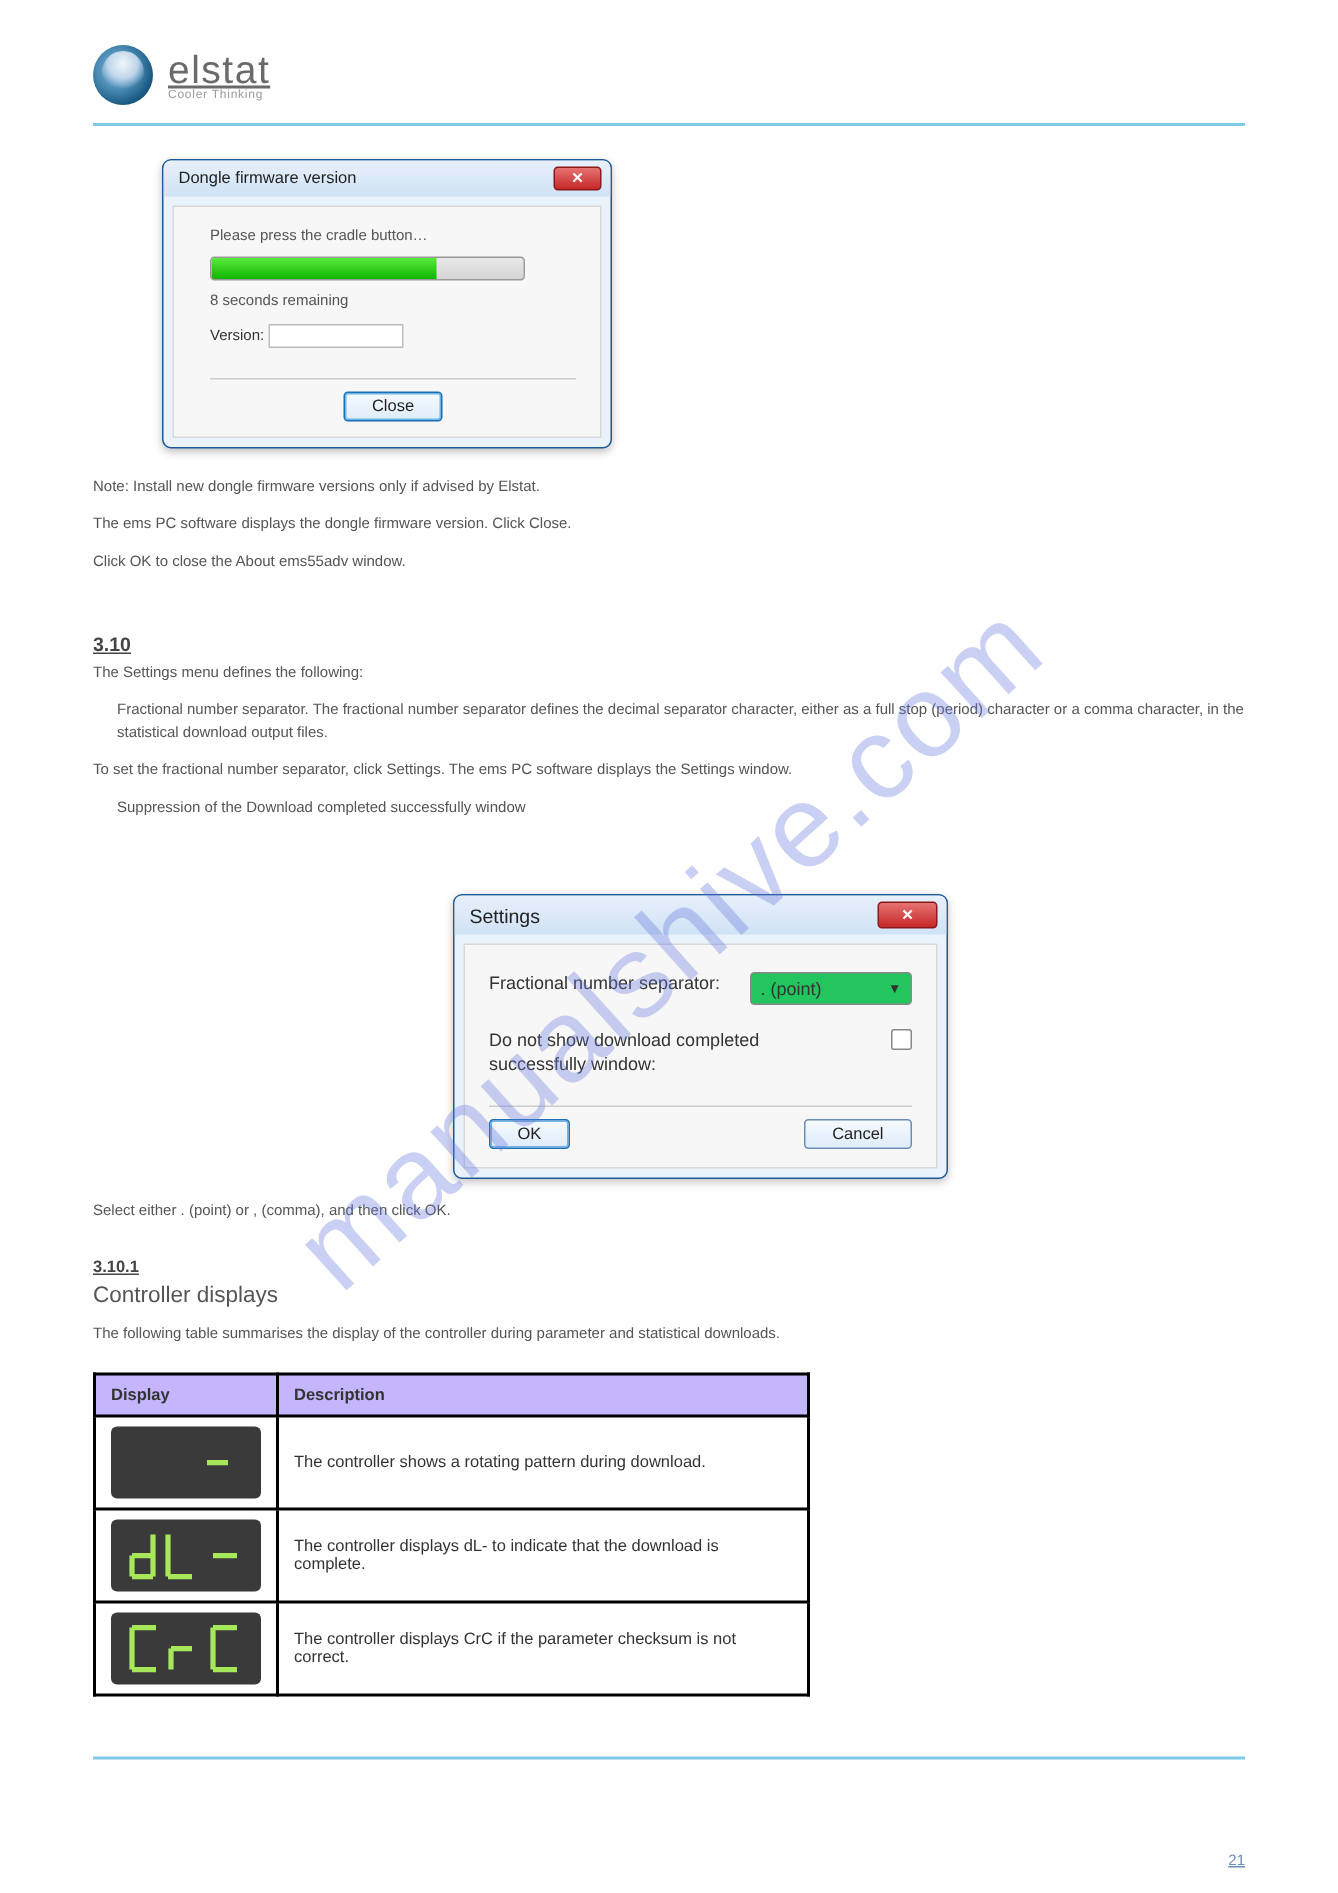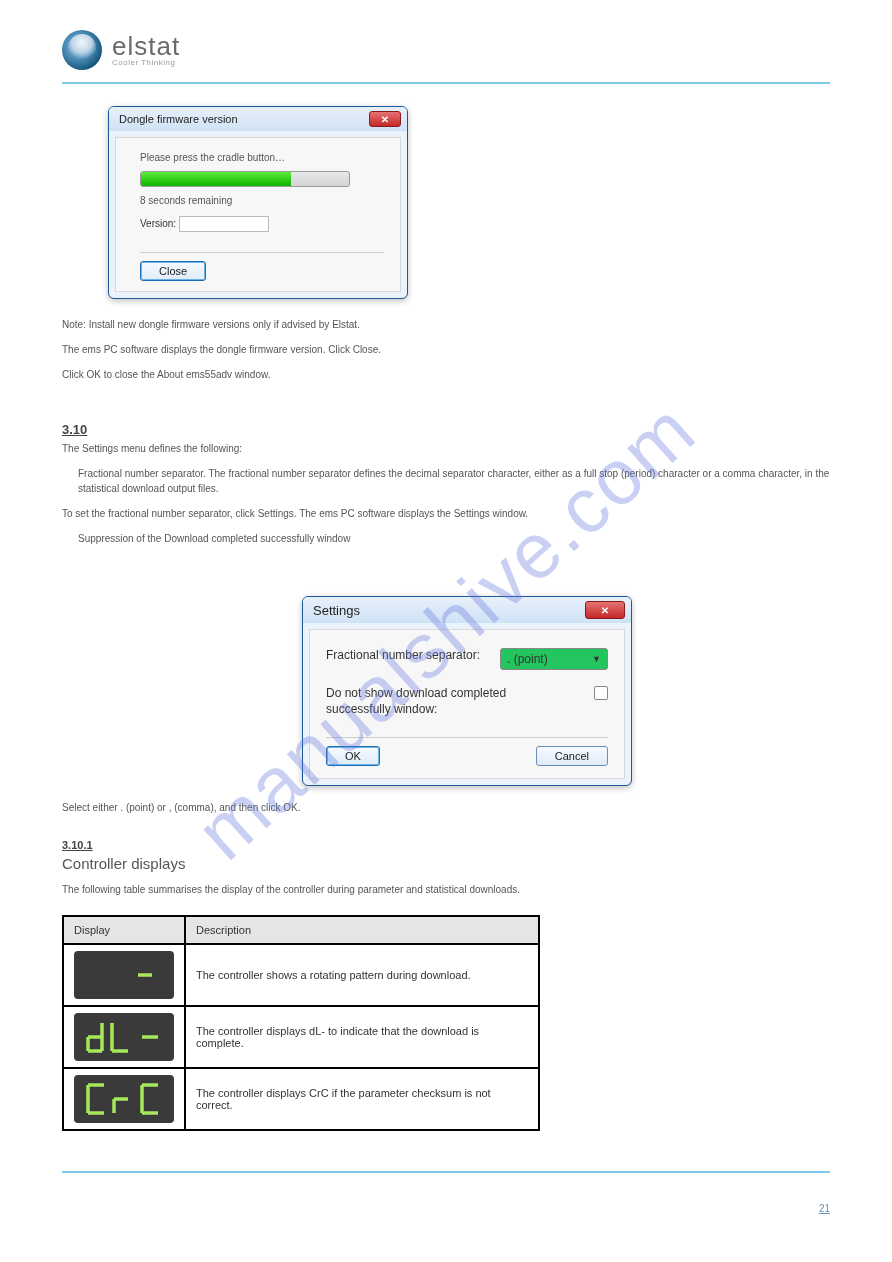--- a/index.html
+++ b/index.html
@@ -30,21 +30,21 @@
   .logo-swirl::before {
     content: "";
     position: absolute;
     width: 28px; height: 28px;
     border-radius: 50%;
     background: radial-gradient(circle at 50% 30%, #fff 0%, #cde 40%, transparent 70%);
     top: 4px; left: 6px;
     opacity: 0.9;
   }
   .logo-text { line-height: 1; }
-  .logo-text .name { font-size: 26px; color: #6a6a6a; letter-spacing: 1px; font-weight: 300; }
+  .logo-text .name { font-size: 26px; color: #6a6a6a; letter-spacing: 1px; font-weight: 300; text-decoration: underline; }
   .logo-text .tag { font-size: 8px; color: #9a9a9a; letter-spacing: 0.5px; }
   .hr-top { height: 2px; background: #7fc9e8; margin-bottom: 22px; }
   .hr-bottom { height: 2px; background: #7fc9e8; margin-top: 40px; }
 
   
   .win7 {
     border: 1px solid #1a5a9a;
     border-radius: 6px;
     background: #eaf2fb;
     box-shadow: 0 2px 6px rgba(0,0,0,0.25);
@@ -73,21 +73,21 @@
     margin: 6px;
     padding: 12px 16px 10px 24px;
     font-size: 10px;
     color: #333;
   }
   .win7-footer {
     border-top: 1px solid #ccc;
     margin-top: 20px;
     padding-top: 8px;
     display: flex;
-    justify-content: flex-start;
+    justify-content: center;
   }
   .btn {
     border: 1px solid #6a8db8;
     background: linear-gradient(#f6faff, #dfecfa);
     border-radius: 3px;
     font-size: 11px;
     padding: 3px 18px;
     color: #222;
   }
   .btn.primary { border-color: #1a6fb5; box-shadow: 0 0 0 1px #6cb4e8 inset; }
@@ -145,36 +145,36 @@
   
   .para { font-size: 10px; color: #555; line-height: 1.5; margin-bottom: 10px; }
   .sect-num { font-size: 13px; color: #444; font-weight: bold; margin-top: 40px; margin-bottom: 4px; text-decoration: underline; }
   .sect-num.sub { font-size: 11px; margin-top: 24px; }
   .sect-title { font-size: 18px; color: #555; font-weight: 300; margin-bottom: 10px; }
   .sect-title.sub { font-size: 15px; }
 
   
   .tbl { border-collapse: collapse; margin-top: 18px; width: 478px; }
   .tbl th, .tbl td { border: 2px solid #000; padding: 6px 10px; font-size: 11px; vertical-align: middle; }
-  .tbl th { background: #e5e5e5; font-weight: normal; text-align: left; height: 28px; }
+  .tbl th { background: #c4b5fd; font-weight: bold; text-align: left; height: 28px; }
   .tbl th.h1 { width: 120px; }
   .tbl td.cell-disp { background: #fff; }
   .lcd {
     width: 100px; height: 48px;
     background: #3a3a3a;
     border-radius: 4px;
     display: flex;
     align-items: center;
     justify-content: center;
     font-family: 'Courier New', monospace;
   }
   .lcd svg { width: 88px; height: 40px; }
   .seg { fill: none; stroke: #a6e85a; stroke-width: 3.5; stroke-linecap: butt; }
 
-  .pgnum { position: absolute; bottom: 48px; right: 62px; font-size: 10px; color: #6a8bb5; text-decoration: underline; }
+  .pgnum { position: absolute; bottom: 16px; right: 62px; font-size: 10px; color: #6a8bb5; text-decoration: underline; }
 
   
   .watermark {
     position: absolute;
     top: 50%; left: 50%;
     transform: translate(-50%, -50%) rotate(-42deg);
     font-size: 78px;
     color: rgba(100, 120, 220, 0.35);
     font-weight: 300;
     letter-spacing: 2px;

